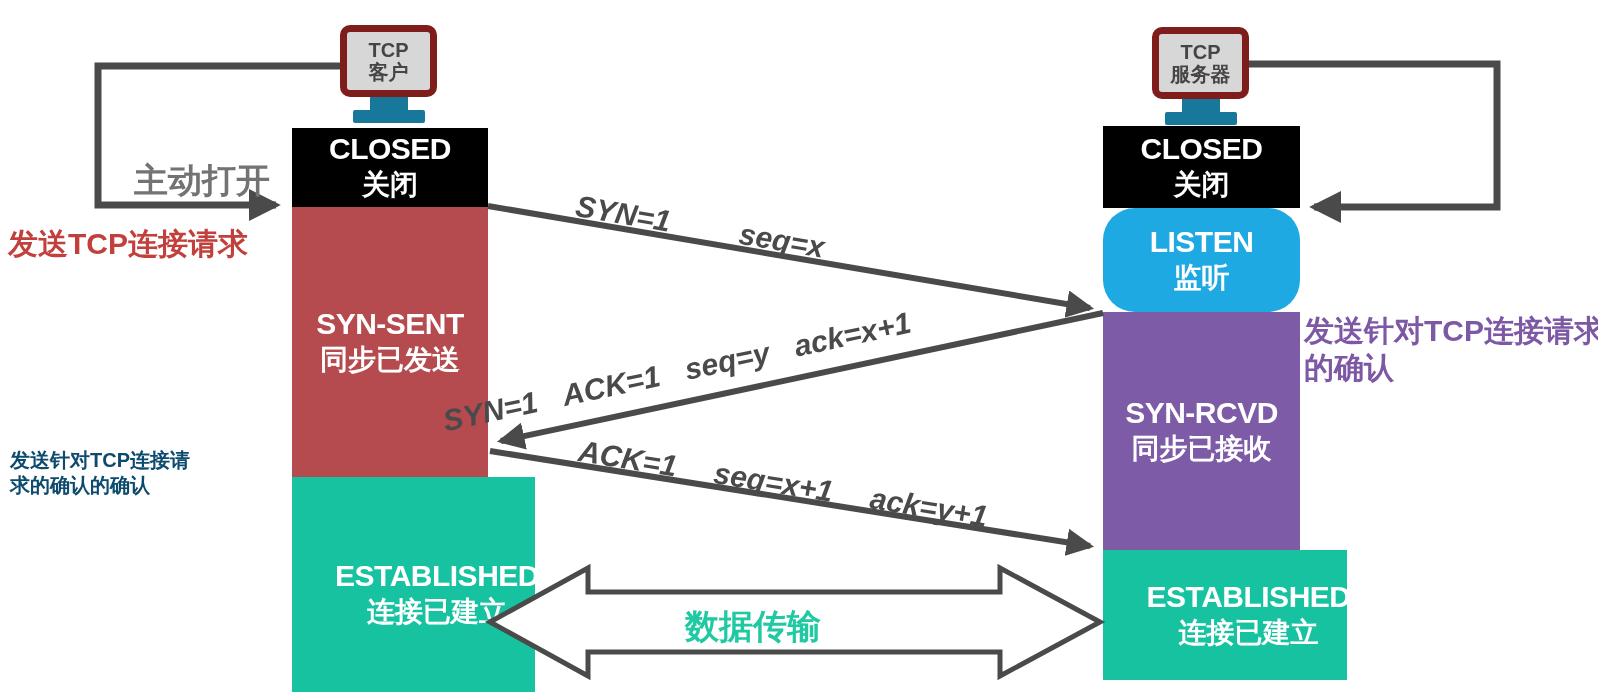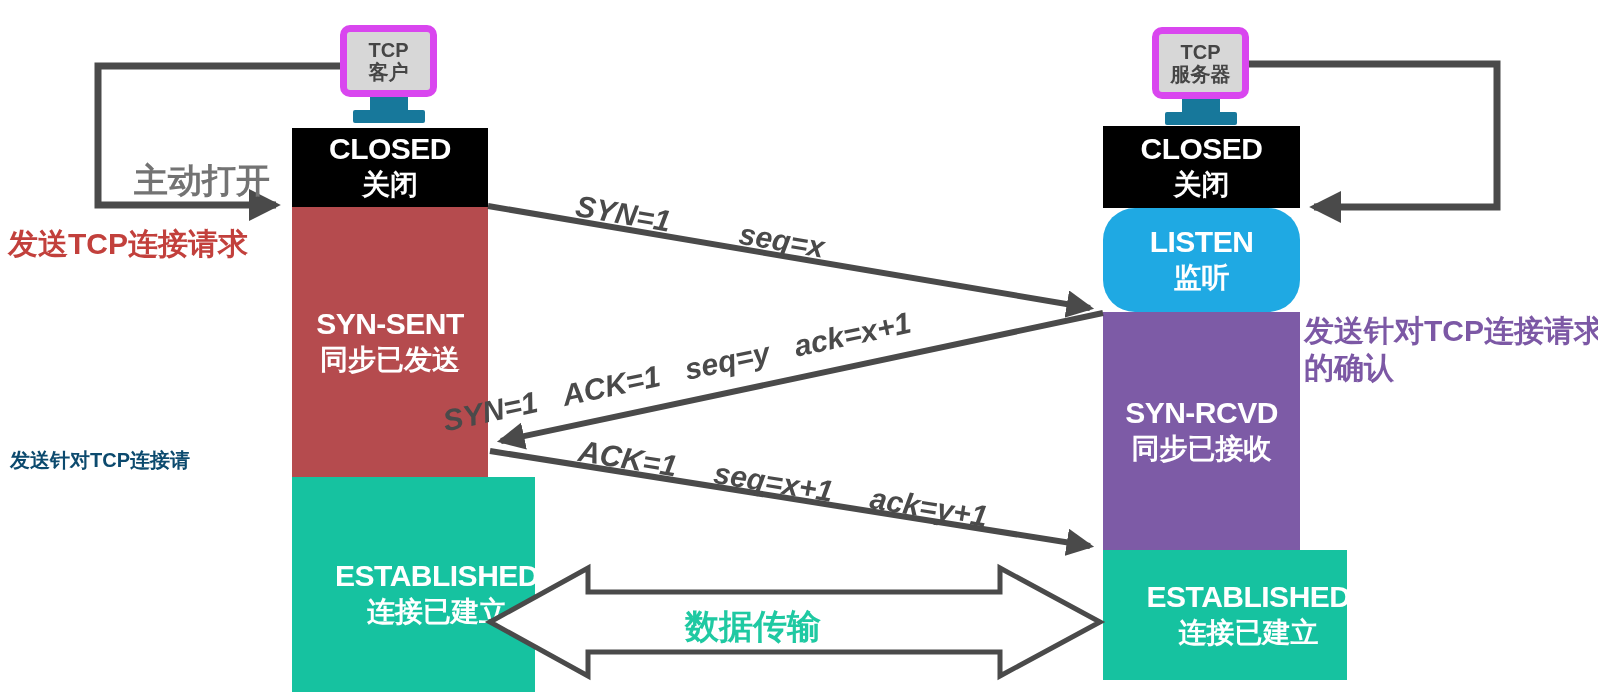--- a/index.html
+++ b/index.html
@@ -34,21 +34,21 @@
   #server-listen      { height:104px; }
   #server-syn-rcvd    { height:238px; }
   #server-established { height:130px; }
 
   
   .monitor { position:absolute; z-index:3; width:97px; display:flex; flex-direction:column; align-items:center; }
   #client-monitor { left:340px; top:25px; }
   #server-monitor { left:1152px; top:27px; }
   .screen {
     box-sizing:border-box; width:97px; height:72px;
-    border:7px solid #d946ef; border-radius:10px; background:#d7d7d7;
+    border:7px solid #7f1d1d; border-radius:10px; background:#d7d7d7;
     display:flex; flex-direction:column; justify-content:center; align-items:center;
     color:#454545; font-weight:bold; font-size:20px; line-height:1.1;
   }
   .neck { width:38px; height:13px; background:#17789b; }
   .base { width:72px; height:13px; background:#17789b; border-radius:2px; }
 
   
   .lbl { position:absolute; z-index:4; font-weight:bold; white-space:nowrap; }
   #active-open  { left:122px;  top:158px; width:160px; text-align:center; font-size:34px; color:#737373; }
   #passive-open { left:1322px; top:154px; width:160px; text-align:center; font-size:34px; color:#4d4d4d; }
@@ -152,20 +152,21 @@
 
   <div class="lbl" id="client-note1">发送TCP连接请求</div>
 
   <div class="lbl" id="server-note">
     <div>发送针对TCP连接请求</div>
     <div>的确认</div>
   </div>
 
   <div class="lbl" id="client-note2">
     <div>发送针对TCP连接请</div>
+    <div>求的确认的确认</div>
   </div>
 
   <div class="msg" id="msg1">
     <span>SYN=1</span>
     <span>seq=x</span>
   </div>
   <div class="msg" id="msg2">
     <span>SYN=1</span>
     <span>ACK=1</span>
     <span>seq=y</span>

